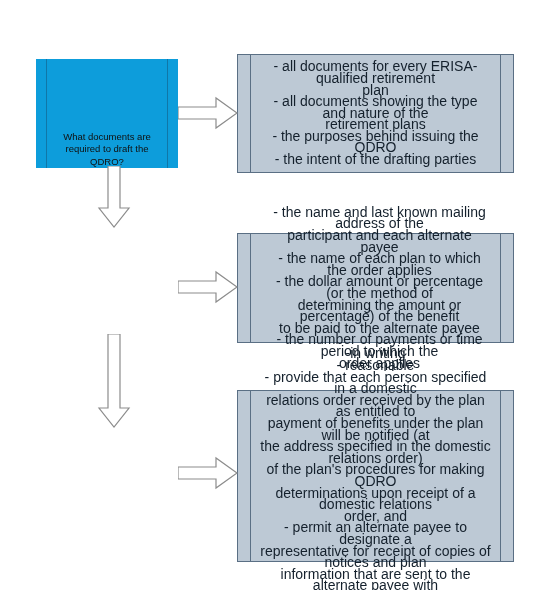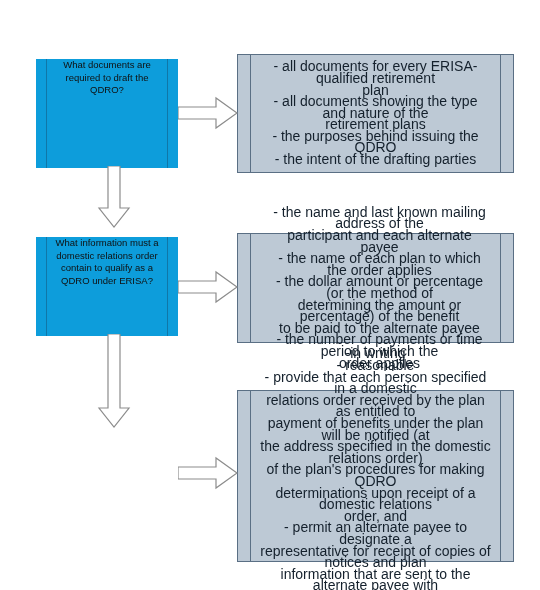--- a/index.html
+++ b/index.html
@@ -22,21 +22,21 @@
     width: 540px;
     height: 590px;
   }
 
   
   .qbox {
     position: absolute;
     background: #0d9ddb;
     box-sizing: border-box;
     display: flex;
-    align-items: flex-start;
+    align-items: flex-end;
     justify-content: center;
   }
   .qbox .rail {
     position: absolute;
     top: 0;
     bottom: 0;
     width: 1px;
     background: #1077a8;
   }
   .qbox .rail.left  { left: 10px; }
@@ -117,28 +117,20 @@
       <polygon points="0,11 38,11 38,2 59,17 38,32 38,23 0,23" fill="#ffffff" stroke="#8c8c8c" stroke-width="1.2"></polygon>
     </svg>
   </div>
 
   <div class="arrow" style="left:97px; top:166px;">
     <svg width="34" height="62" viewBox="0 0 34 62">
       <polygon points="11,0 23,0 23,42 32,42 17,61 2,42 11,42" fill="#ffffff" stroke="#8c8c8c" stroke-width="1.2"></polygon>
     </svg>
   </div>
 
-  <div class="qbox" style="left:36px; top:237px; width:142px; height:99px;">
-    <span class="rail left"></span>
-    <span class="rail right"></span>
-    <span class="qtext">What information must a
-domestic relations order
-contain to qualify as a
-QDRO under ERISA?</span>
-  </div>
 
   <div class="abox" style="left:237px; top:233px; width:277px; height:110px;padding-left:8px;">
     <span class="rail left"></span>
     <span class="rail right"></span>
     <span class="atext">- the name and last known mailing address of the
 participant and each alternate payee
 - the name of each plan to which the order applies
 - the dollar amount or percentage (or the method of
 determining the amount or percentage) of the benefit
 to be paid to the alternate payee

